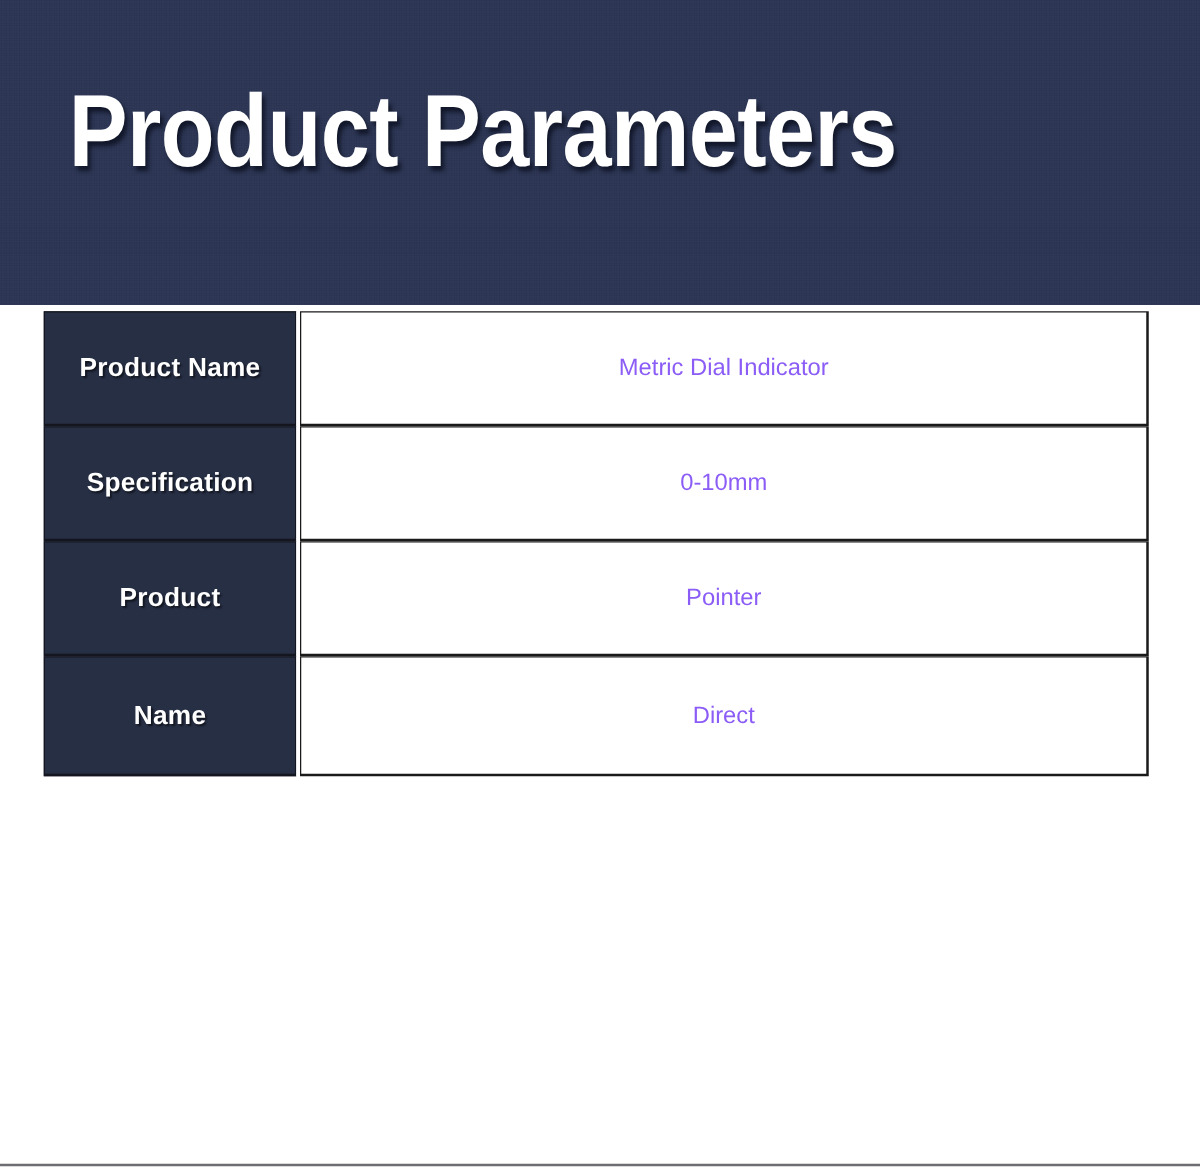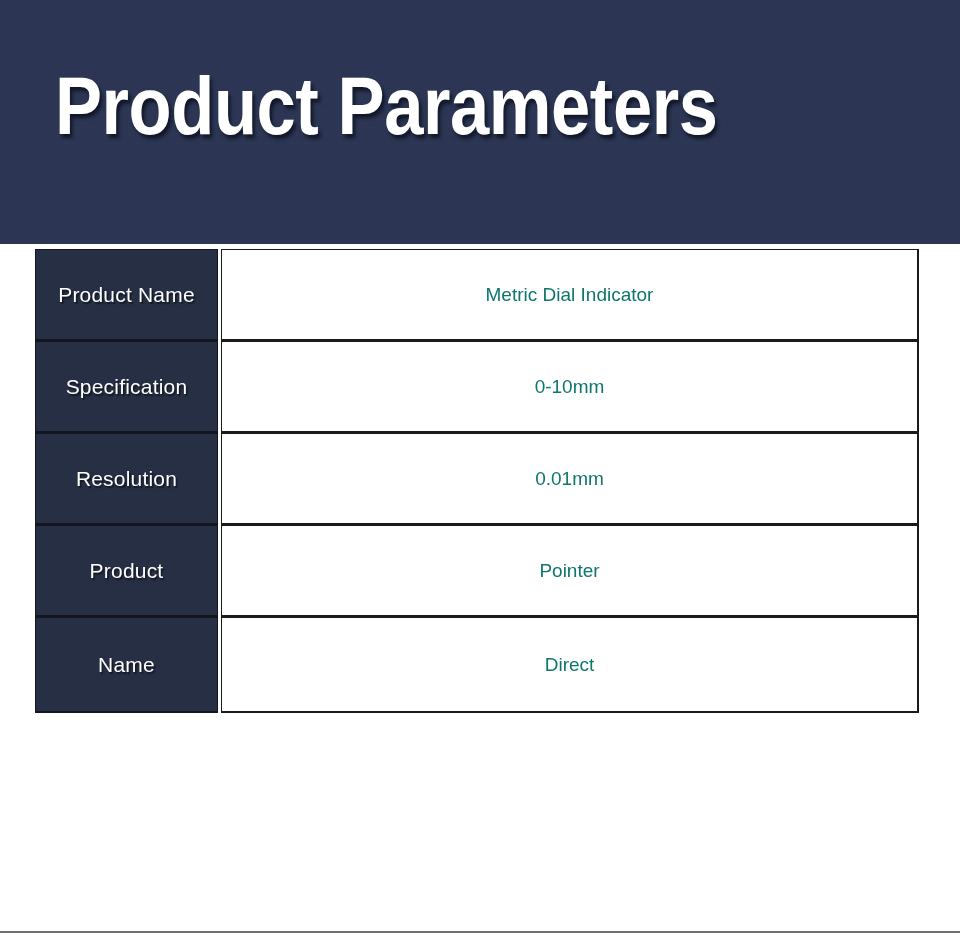--- a/index.html
+++ b/index.html
@@ -51,46 +51,46 @@
     position: absolute;
     left: 35px;
     top: 249px;
     width: 884px;
     border-collapse: separate;
     border-spacing: 0;
   }
   .param-row { height: 92px; }
 
   .label-cell {
-    width: 183px;
+    width: 202px;
     height: 92px;
     background: #272f45;
     color: #ffffff;
     font-size: 21px;
-    font-weight: normal;
+    font-weight: bold;
     text-align: center;
     vertical-align: middle;
     line-height: 30px;
     letter-spacing: 0.2px;
     border: 1px solid #14161f;
     border-bottom: 2px solid #14161f;
     text-shadow: 1.5px 1.5px 1.5px rgba(0,0,0,0.55);
     padding: 4px;
     box-sizing: border-box;
   }
   .spacer-cell {
     width: 3px;
     padding: 0;
     background: #ffffff;
     border: none;
   }
   .value-cell {
     height: 92px;
     background: #ffffff;
-    color: #0f766e;
+    color: #8b5cf6;
     font-size: 19px;
     font-weight: normal;
     text-align: center;
     vertical-align: middle;
     border: 1px solid #1a1a1a;
     border-bottom: 2px solid #1a1a1a;
     border-right: 2px solid #1a1a1a;
     padding: 0;
     box-sizing: border-box;
   }
@@ -123,25 +123,20 @@
       <td class="spacer-cell"></td>
       <td class="value-cell">Metric Dial Indicator</td>
     </tr>
 
     <tr class="param-row">
       <td class="label-cell">Specification</td>
       <td class="spacer-cell"></td>
       <td class="value-cell">0-10mm</td>
     </tr>
 
-    <tr class="param-row">
-      <td class="label-cell">Resolution</td>
-      <td class="spacer-cell"></td>
-      <td class="value-cell">0.01mm</td>
-    </tr>
 
     <tr class="param-row">
       <td class="label-cell">Product</td>
       <td class="spacer-cell"></td>
       <td class="value-cell">Pointer</td>
     </tr>
 
     <tr class="param-row">
       <td class="label-cell">Name</td>
       <td class="spacer-cell"></td>

